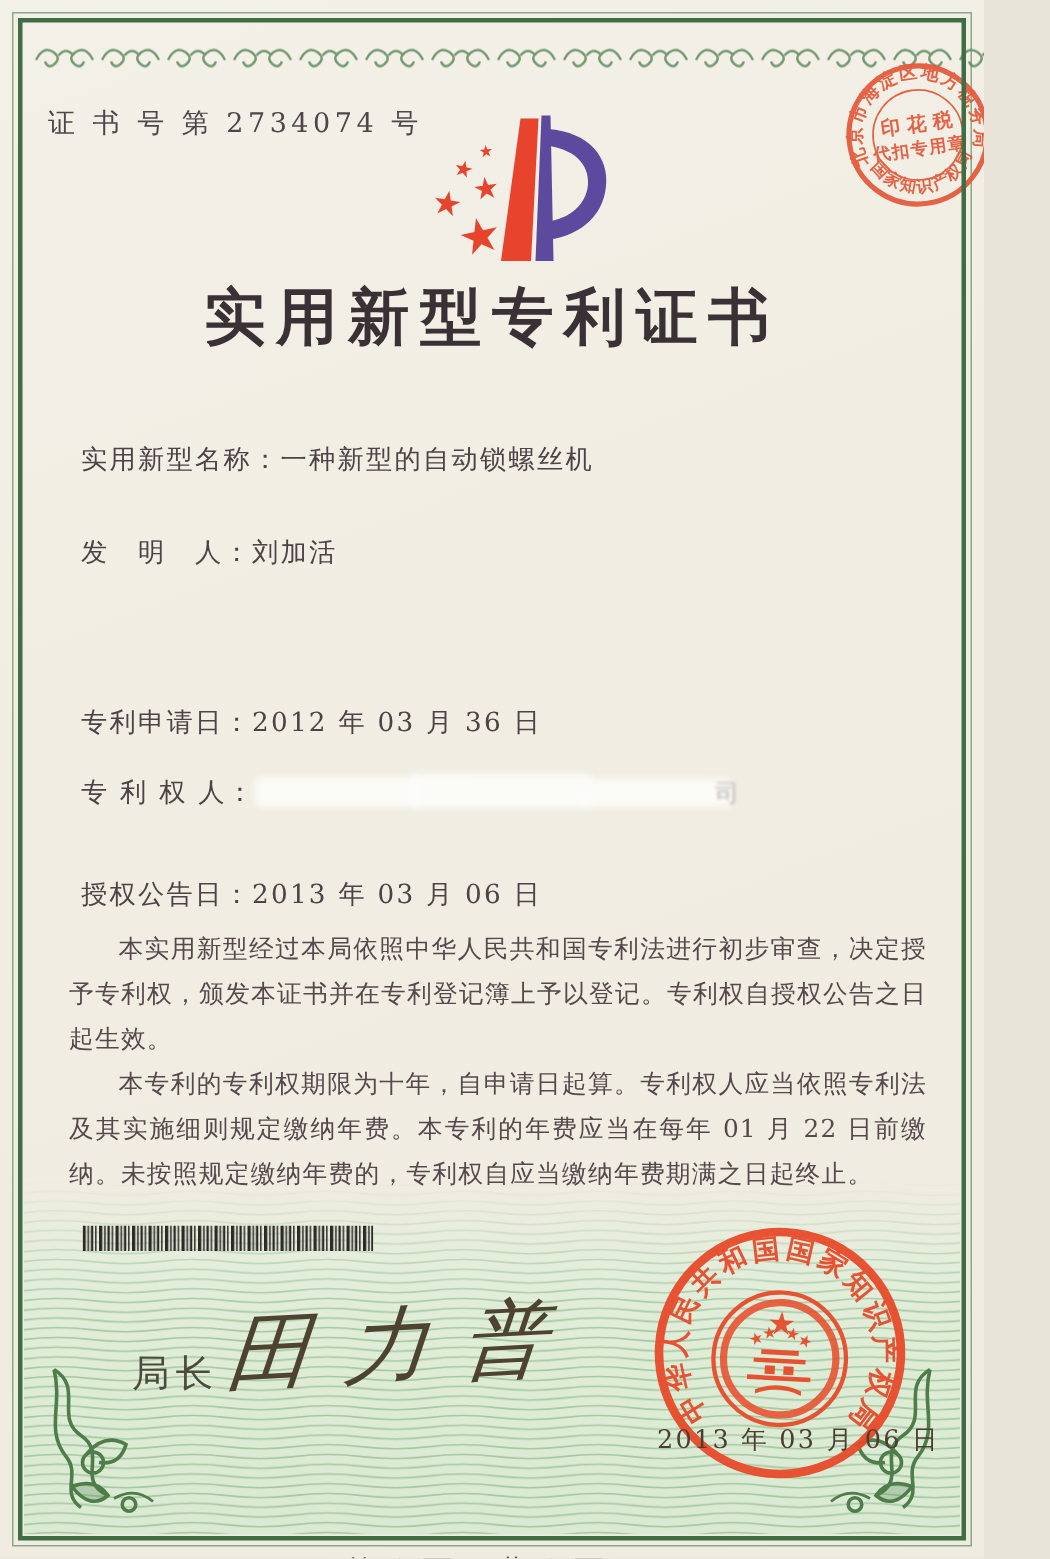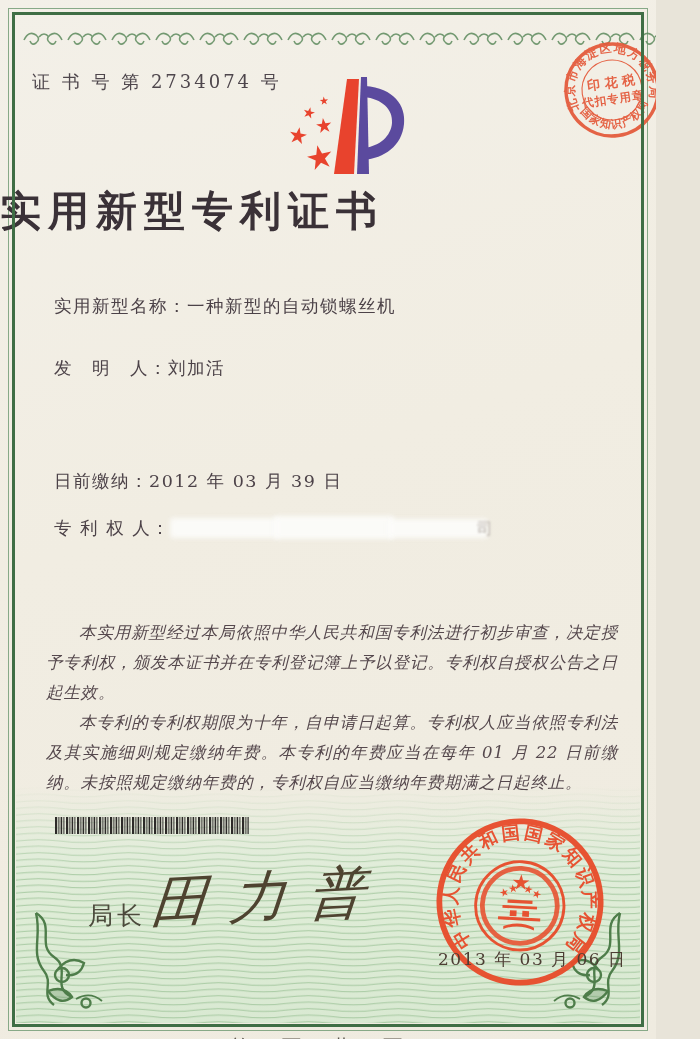--- a/index.html
+++ b/index.html
@@ -30,38 +30,38 @@
   .cert-no{
     position:absolute;left:32px;top:70px;font-size:18px;letter-spacing:3px;
     color:#4e464c;z-index:3;
   }
   
   .logo{position:absolute;left:272px;top:72px;z-index:2;}
   
   .tax-stamp{position:absolute;left:552px;top:30px;z-index:4;opacity:.93;}
   
   .title{
-    position:absolute;left:0;right:0;top:184px;
+    position:absolute;left:0;right:0;top:184px;text-align:center;
     font-size:41px;font-weight:bold;letter-spacing:7px;color:#3a3137;z-index:3;
   }
   
   .field{position:absolute;left:54px;font-size:17.5px;color:#4c4248;letter-spacing:1.5px;z-index:3;white-space:nowrap;}
   .f1{top:294px}.f2{top:356px}.f3{top:411px}.f4{top:469px}.f5{top:516px}.f6{top:584px}
   .redact-wrap{display:inline-block;position:relative;width:330px;height:24px;vertical-align:-6px;}
   .redact{position:absolute;background:rgba(252,252,250,.92);filter:blur(2.5px);border-radius:3px;}
   .r1{left:0;top:2px;width:110px;height:20px;}
   .r2{left:104px;top:0;width:120px;height:23px;}
   .r3{left:218px;top:3px;width:100px;height:19px;}
   .redact-ghost{position:absolute;right:6px;top:3px;color:#b9b2ac;font-size:16px;filter:blur(1px);}
   
   .body-text{
     position:absolute;left:46px;right:38px;top:618px;z-index:3;
     font-size:16.5px;line-height:30px;color:#55484d;letter-spacing:.8px;text-align:justify;
   }
-  .body-text p{margin:0;text-indent:2em;font-style:italic;}
+  .body-text p{margin:0;text-indent:2em;}
   
   .barcode{position:absolute;left:55px;top:817px;z-index:3;}
   
   .sig-label{position:absolute;left:88px;top:899px;font-size:25px;letter-spacing:4px;color:#4c4a3c;z-index:3;}
   .sig-name{
     position:absolute;left:152px;top:860px;font-size:56px;color:#4e4330;z-index:3;
     letter-spacing:22px;transform:skewX(-8deg) rotate(-3deg);font-style:italic;white-space:nowrap;
   }
   
   .main-seal{position:absolute;left:424px;top:806px;z-index:4;opacity:.95;}
@@ -173,24 +173,27 @@
 
   <div class="title">实用新型专利证书</div>
 
   <div class="field f1">
     <span>实用新型名称：</span><span>一种新型的自动锁螺丝机</span>
   </div>
   <div class="field f2">
     <span>发　明　人：</span><span>刘加活</span>
   </div>
   <div class="field f4">
-    <span>日前缴纳：</span><span>2012 年 03 月 39 日</span>
+    <span>专利申请日：</span><span>2012 年 03 月 36 日</span>
   </div>
   <div class="field f5">
     <span>专 利 权 人：</span><span class="redact-wrap"><span class="redact r1"></span><span class="redact r2"></span><span class="redact r3"></span><span class="redact-ghost">司</span></span>
+  </div>
+  <div class="field f6">
+    <span>授权公告日：</span><span>2013 年 03 月 06 日</span>
   </div>
 
   <div class="body-text">
     <p>本实用新型经过本局依照中华人民共和国专利法进行初步审查，决定授予专利权，颁发本证书并在专利登记簿上予以登记。专利权自授权公告之日起生效。</p>
     <p>本专利的专利权期限为十年，自申请日起算。专利权人应当依照专利法及其实施细则规定缴纳年费。本专利的年费应当在每年 01 月 22 日前缴纳。未按照规定缴纳年费的，专利权自应当缴纳年费期满之日起终止。</p>
   </div>
 
   <svg class="barcode" width="196" height="17" viewBox="0 0 196 17">
     <defs>
       <pattern id="bars" width="11" height="17" patternUnits="userSpaceOnUse">

